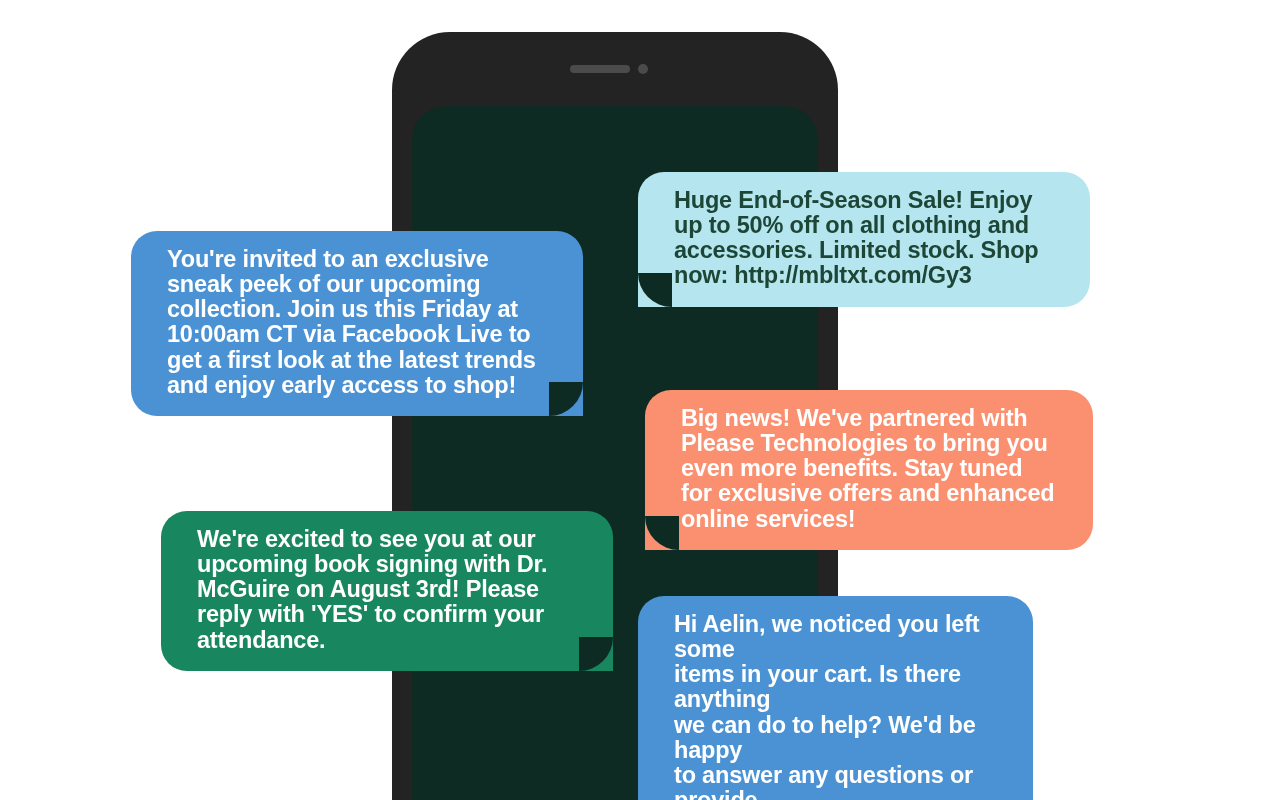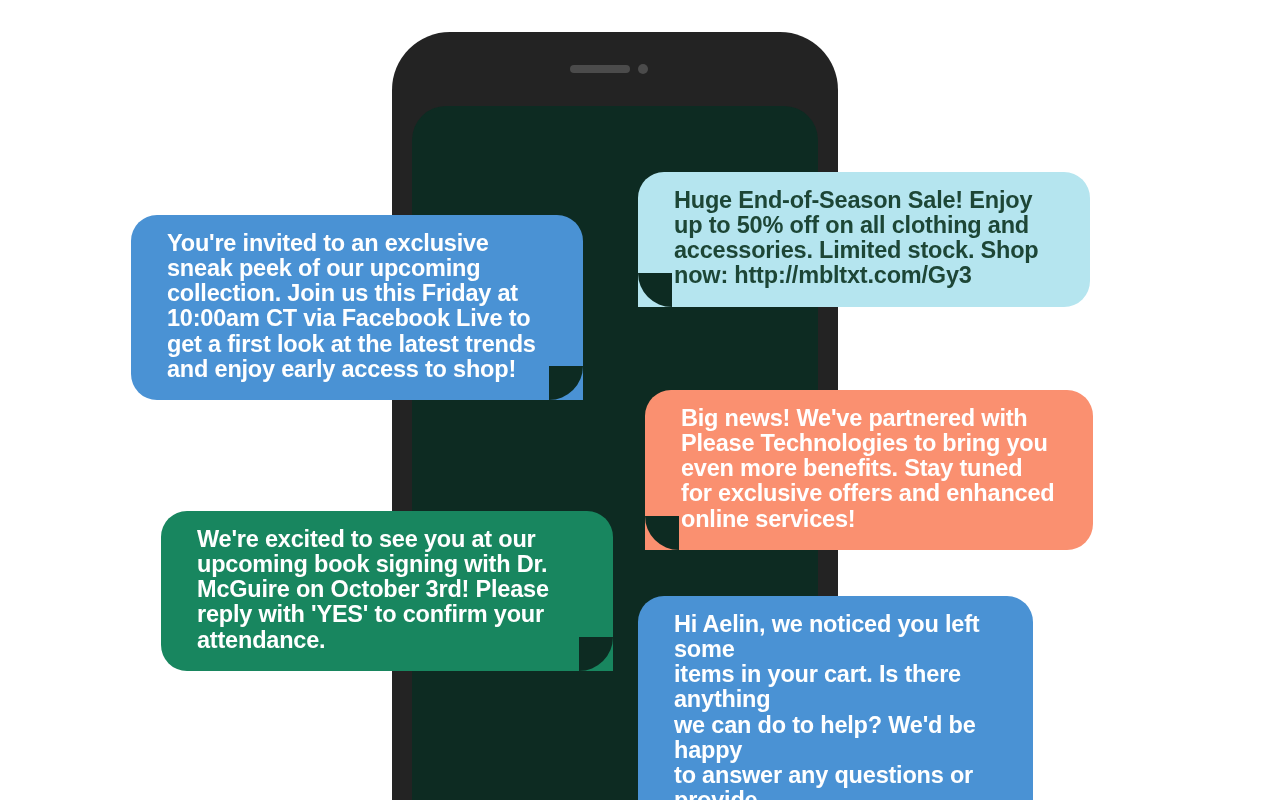--- a/index.html
+++ b/index.html
@@ -112,21 +112,21 @@
     border-bottom-right-radius: 34px;
   }
   .tail-left::after {
     left: 0;
     border-bottom-left-radius: 34px;
   }
 
   
   #bubble-invite {
     left: 131px;
-    top: 215px;
+    top: 231px;
     width: 452px;
     background: #4a92d4;
     color: #ffffff;
     border-bottom-right-radius: 0;
   }
   #bubble-invite .tail { background: #4a92d4; }
 
   
   #bubble-sale {
     left: 638px;
@@ -204,21 +204,21 @@
 Please Technologies to bring you
 even more benefits. Stay tuned
 for exclusive offers and enhanced
 online services!</span>
     <span class="tail tail-left"></span>
   </div>
 
   <div class="bubble" id="bubble-booksigning">
     <span class="txt">We're excited to see you at our
 upcoming book signing with Dr.
-McGuire on October 3rd! Please
+McGuire on August 3rd! Please
 reply with 'YES' to confirm your
 attendance.</span>
     <span class="tail tail-right"></span>
   </div>
 
   <div class="bubble" id="bubble-cart">
     <span class="txt">Hi Aelin, we noticed you left some
 items in your cart. Is there anything
 we can do to help? We'd be happy
 to answer any questions or provide

